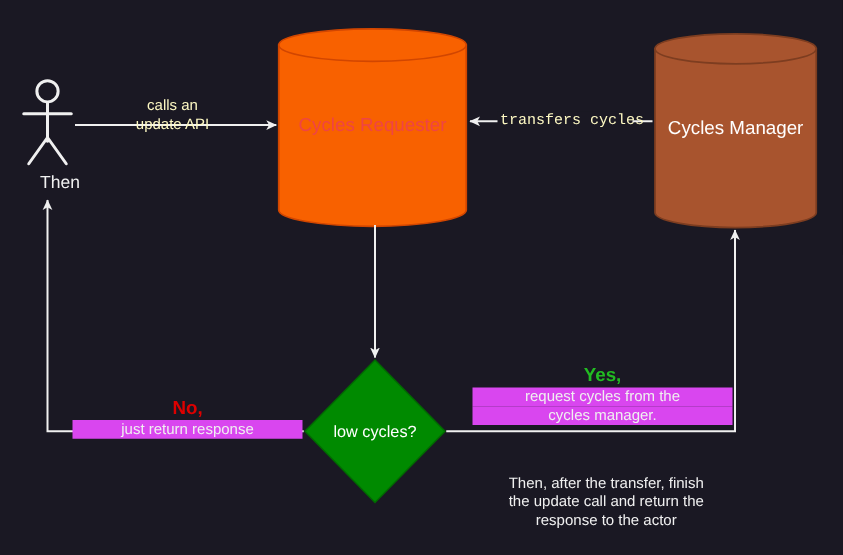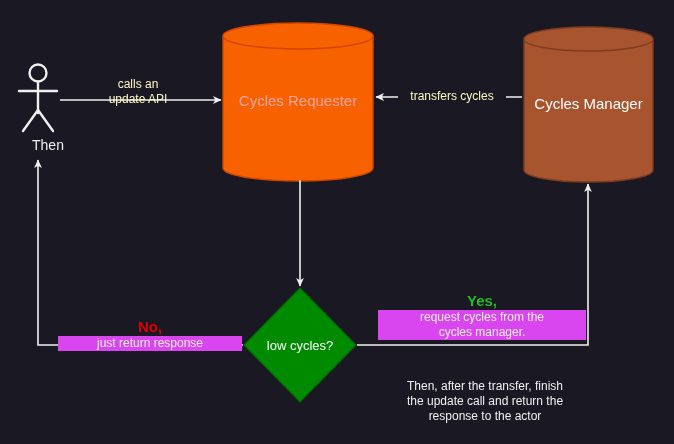--- a/index.html
+++ b/index.html
@@ -27,21 +27,21 @@
     text-align: center;
     white-space: nowrap;
     pointer-events: none;
   }
   
   #label-requester {
     left: 223px;
     top: 100px;
     width: 150px;
     font-size: 15px;
-    color: #fca5a5;
+    color: #ef4444;
     transform: translateY(-50%);
   }
   #label-manager {
     left: 524px;
     top: 103px;
     width: 129px;
     font-size: 15px;
     color: #ffffff;
     transform: translateY(-50%);
   }
@@ -74,20 +74,21 @@
     left: 92px;
     top: 77px;
     width: 92px;
   }
   #label-transfers {
     left: 398px;
     top: 89px;
     width: 104px;
     background: #1a1823;
     padding: 0 2px;
+    font-family: Liberation Mono, monospace;
   }
   
   .branch-block {
     position: absolute;
     text-align: center;
     pointer-events: none;
   }
   #branch-no {
     left: 58px;
     top: 318px;

